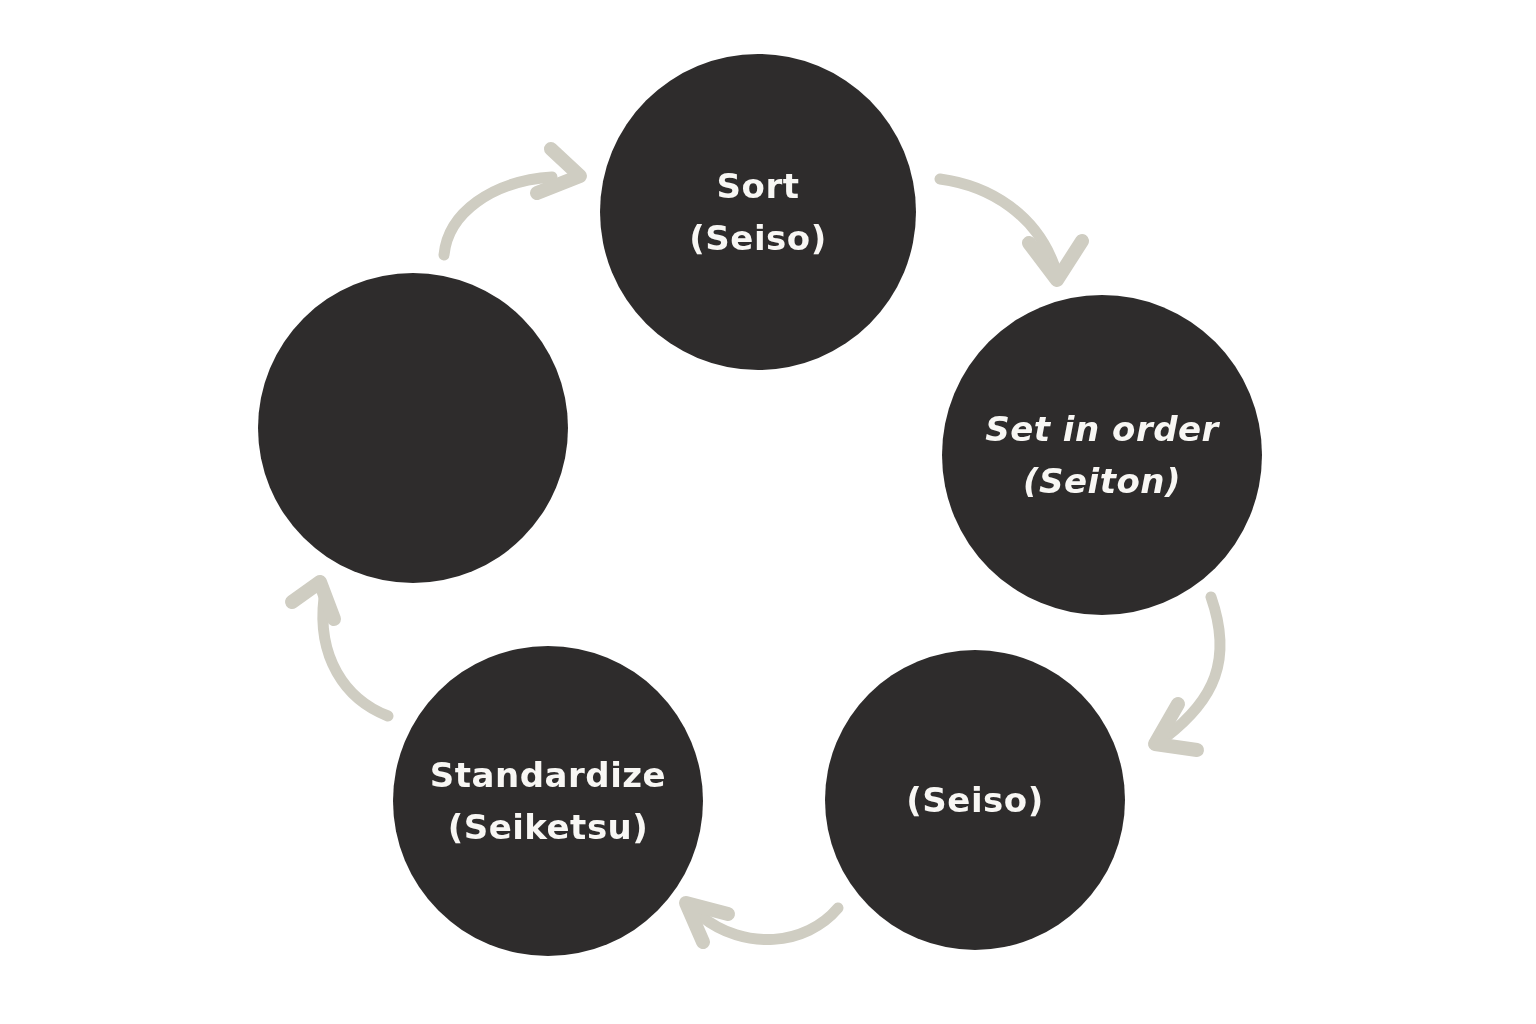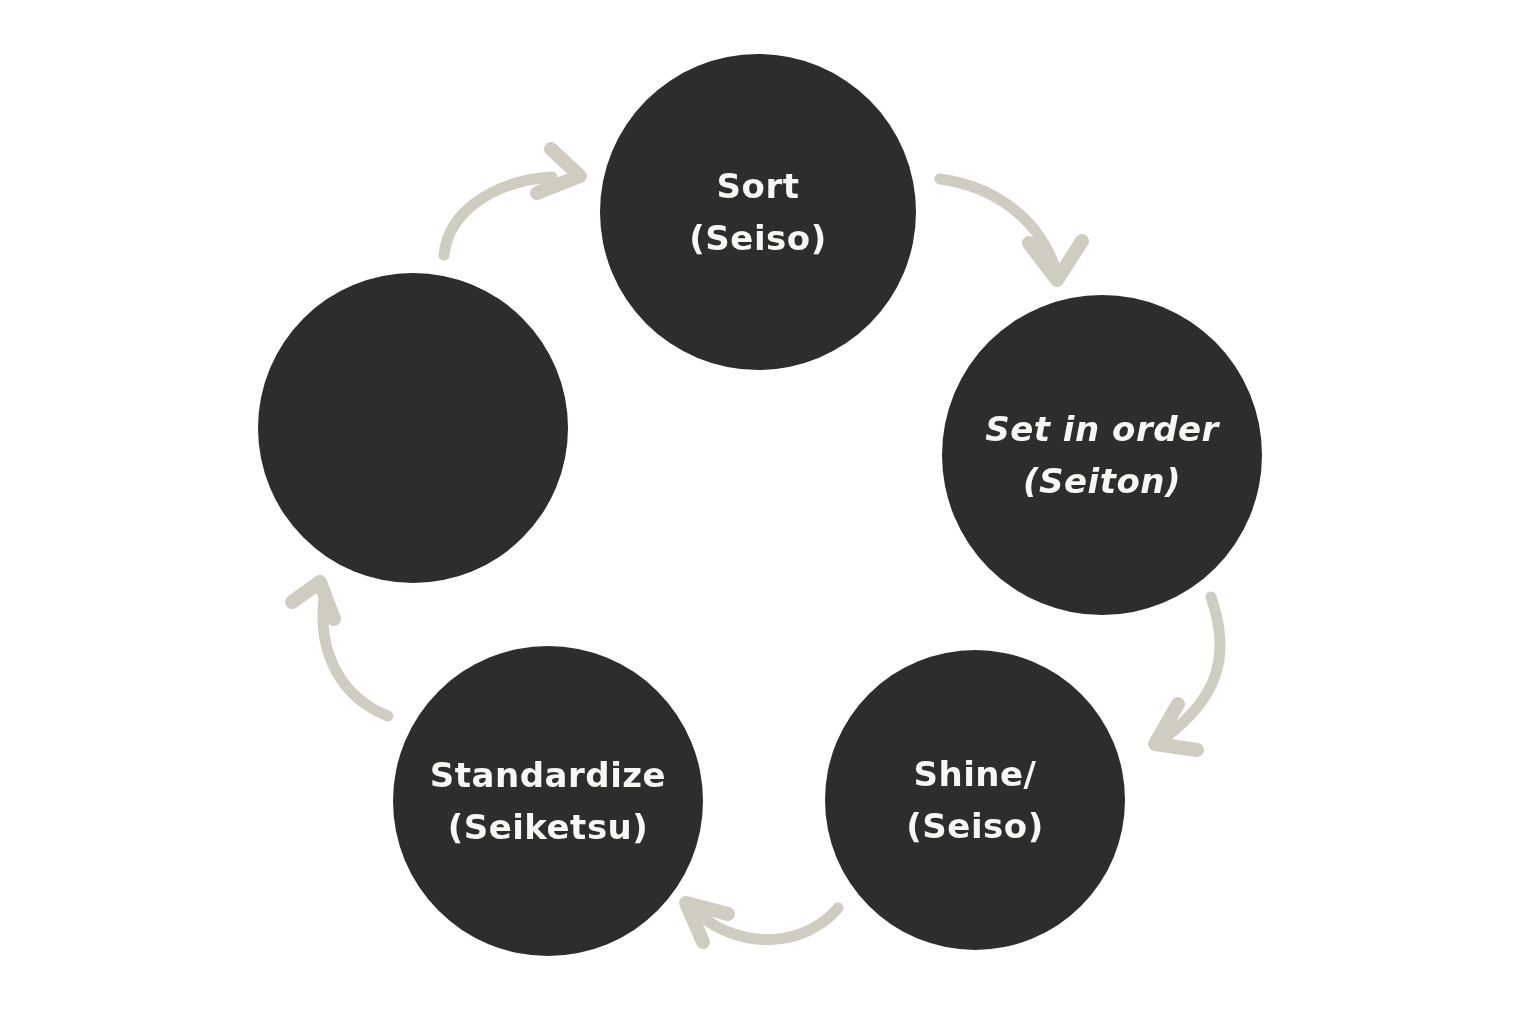--- a/index.html
+++ b/index.html
@@ -89,21 +89,20 @@
     <div class="line">Sort</div>
     <div class="line">(Seiso)</div>
   </div>
 
   <div class="step" id="c-setinorder">
     <div class="line">Set in order</div>
     <div class="line">(Seiton)</div>
   </div>
 
   <div class="step" id="c-shine">
-    <div class="line">Shine/</div>
     <div class="line">(Seiso)</div>
   </div>
 
   <div class="step" id="c-standardize">
     <div class="line">Standardize</div>
     <div class="line">(Seiketsu)</div>
   </div>
 
   <div class="step" id="c-sustain">
   </div>

